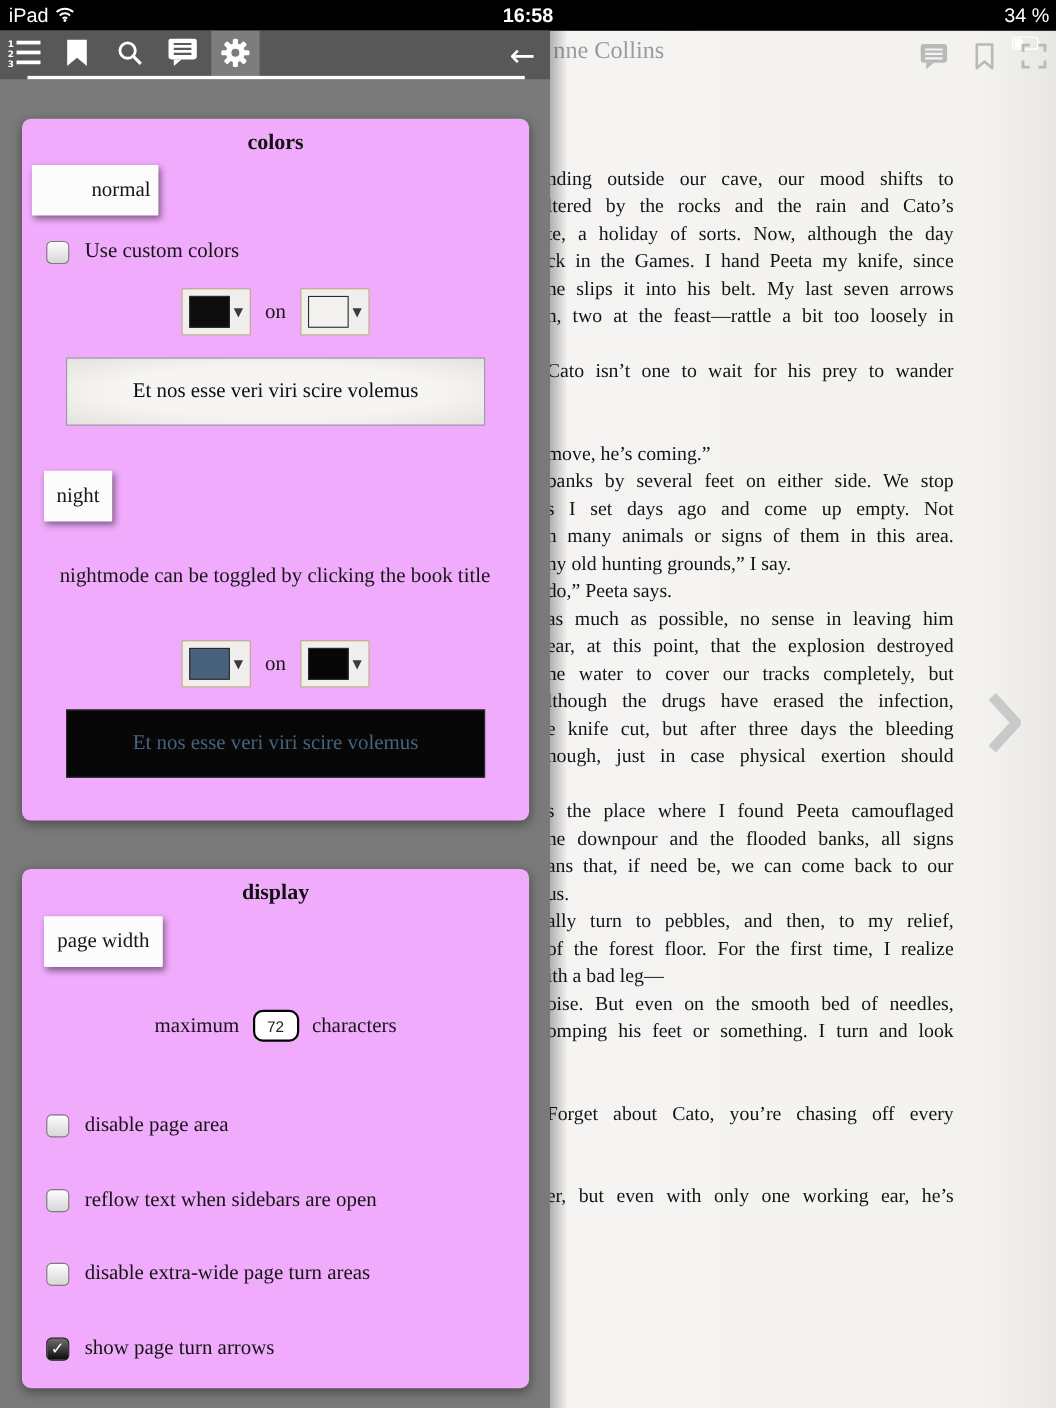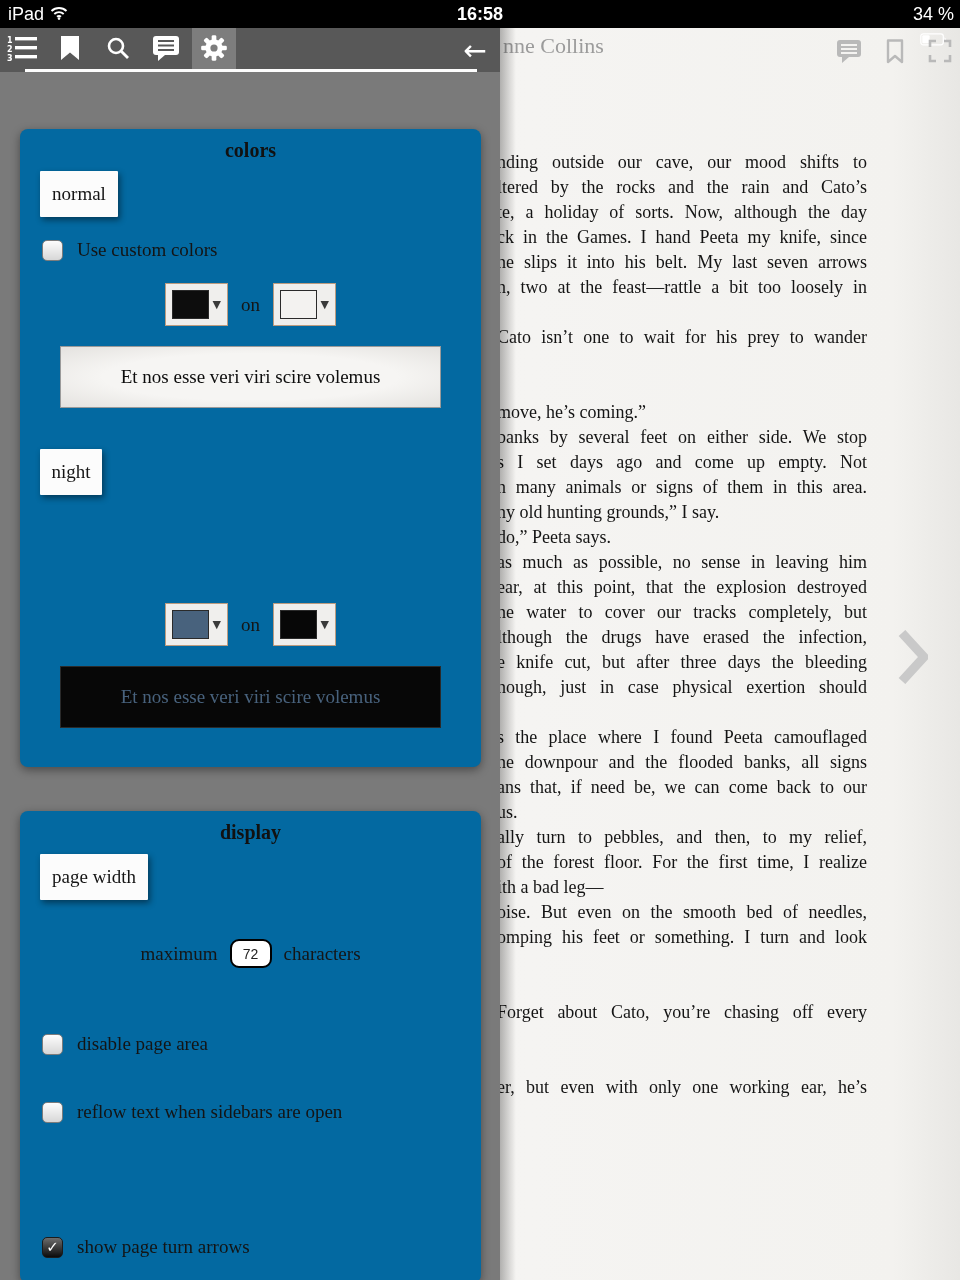--- a/index.html
+++ b/index.html
@@ -24,22 +24,22 @@
   .sidebar-shadow{position:absolute;left:500px;top:28px;width:16px;height:1252px;
                   background:linear-gradient(to right,rgba(0,0,0,.28),rgba(0,0,0,0));}
   .toolbar{position:absolute;left:0;top:0;width:500px;height:44px;background:#585858;}
   .tb-underline{position:absolute;left:25px;bottom:0;width:452px;height:3px;background:#fdfdfd;}
   .tb-icons{position:absolute;left:0;top:0;height:44px;display:flex;}
   .tb-btn{width:44px;height:44px;display:flex;align-items:center;justify-content:center;flex:0 0 44px;margin-right:4px;}
   .tb-btn.selected{background:#7d7d7d;}
   .back-btn{position:absolute;right:10px;top:0;width:30px;height:44px;display:flex;align-items:center;justify-content:center;
             color:#fff;font-size:28px;font-family:"DejaVu Sans",sans-serif;}
   
-  .panel{position:absolute;left:20px;width:461px;background:#0369a1;border-radius:8px;
-         box-shadow:0 3px 10px rgba(0,0,0,.4);margin-top:21px;}
+  .panel{position:absolute;left:20px;width:461px;background:#f0abfc;border-radius:8px;
+         box-shadow:0 3px 10px rgba(0,0,0,.4);}
   .panel-title{text-align:center;font-weight:bold;font-size:20px;color:#111;padding-top:10px;}
   .raised-btn{position:absolute;background:#fcfcfc;box-shadow:2px 3px 6px rgba(0,0,0,.45);
               display:flex;align-items:center;justify-content:center;font-size:19px;color:#151515;border-radius:1px;}
   .check-row{position:absolute;display:flex;align-items:center;gap:14px;}
   .checkbox{width:21px;height:21px;border-radius:5px;border:1px solid #7c7c7c;
             background:linear-gradient(#fdfdfd,#d7d7d7);display:flex;align-items:center;justify-content:center;
             font-family:"DejaVu Sans",sans-serif;font-size:15px;color:#fff;box-sizing:border-box;}
   .checkbox.checked{background:linear-gradient(#6d6d6d,#0b0b0b);border-color:#1c1c1c;}
   .check-label{font-size:19px;color:#141414;}
   .dd-row{position:absolute;left:0;width:100%;display:flex;align-items:center;justify-content:center;gap:13px;}
@@ -231,21 +231,21 @@
           </span>
         </div>
       </div>
       <div class="back-btn">←</div>
       <div class="tb-underline"></div>
     </div>
 
     <div class="panel" style="top:80px;height:638px;">
       <div class="panel-title">colors</div>
 
-      <div class="raised-btn" style="left:20px;top:42px;width:78px;height:46px;">normal</div>
+      <div class="raised-btn" style="left:9px;top:42px;width:68px;height:46px;padding-left:47px;">normal</div>
 
       <div class="check-row" style="left:22px;top:110px;">
         <span class="checkbox"></span>
         <span class="check-label">Use custom colors</span>
       </div>
 
       <div class="dd-row" style="top:154px;">
         <div class="color-select">
           <span class="swatch" style="background: rgb(13, 13, 13);"></span>
           <span class="dd-arrow">▼</span>
@@ -254,20 +254,21 @@
         <div class="color-select">
           <span class="swatch" style="background: rgb(243, 242, 240);"></span>
           <span class="dd-arrow">▼</span>
         </div>
       </div>
 
       <div class="sample-box sample-normal" style="top: 217px; color: rgb(13, 13, 13);">Et nos esse veri viri scire volemus</div>
 
       <div class="raised-btn" style="left:20px;top:320px;width:62px;height:46px;">night</div>
 
+      <div class="note" style="top:403px;">nightmode can be toggled by clicking the book title</div>
 
       <div class="dd-row" style="top:474px;">
         <div class="color-select">
           <span class="swatch" style="background: rgb(72, 98, 125);"></span>
           <span class="dd-arrow">▼</span>
         </div>
         <span class="on-label">on</span>
         <div class="color-select">
           <span class="swatch" style="background: rgb(7, 7, 7);"></span>
           <span class="dd-arrow">▼</span>
@@ -289,20 +290,24 @@
       </div>
 
       <div class="check-row" style="left:22px;top:222px;">
         <span class="checkbox"></span>
         <span class="check-label">disable page area</span>
       </div>
       <div class="check-row" style="left:22px;top:290px;">
         <span class="checkbox"></span>
         <span class="check-label">reflow text when sidebars are open</span>
       </div>
+      <div class="check-row" style="left:22px;top:357px;">
+        <span class="checkbox"></span>
+        <span class="check-label">disable extra-wide page turn areas</span>
+      </div>
       <div class="check-row" style="left:22px;top:425px;">
         <span class="checkbox checked">✓</span>
         <span class="check-label">show page turn arrows</span>
       </div>
     </div>
 
   </div>
 </div>
 
 </body></html>

